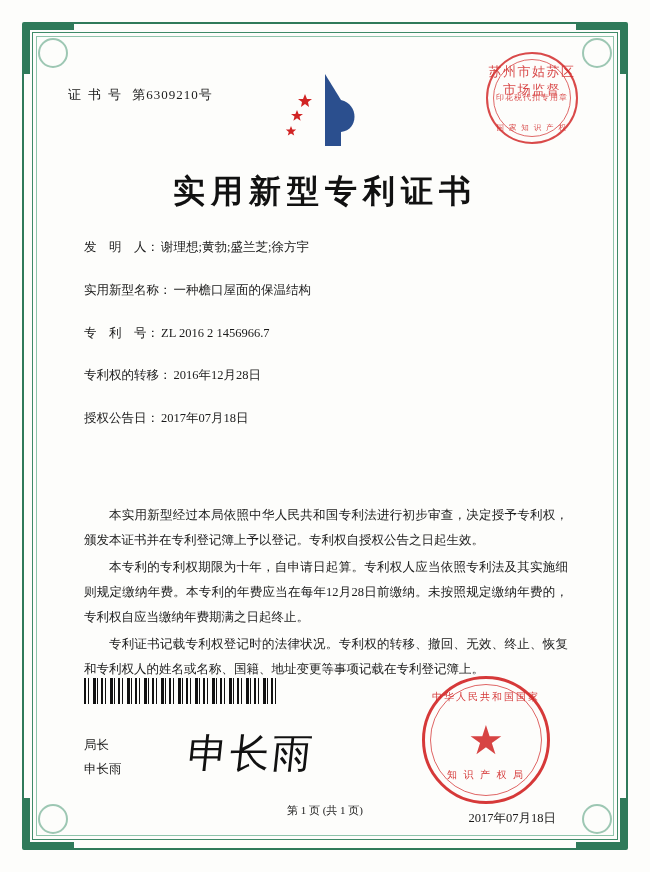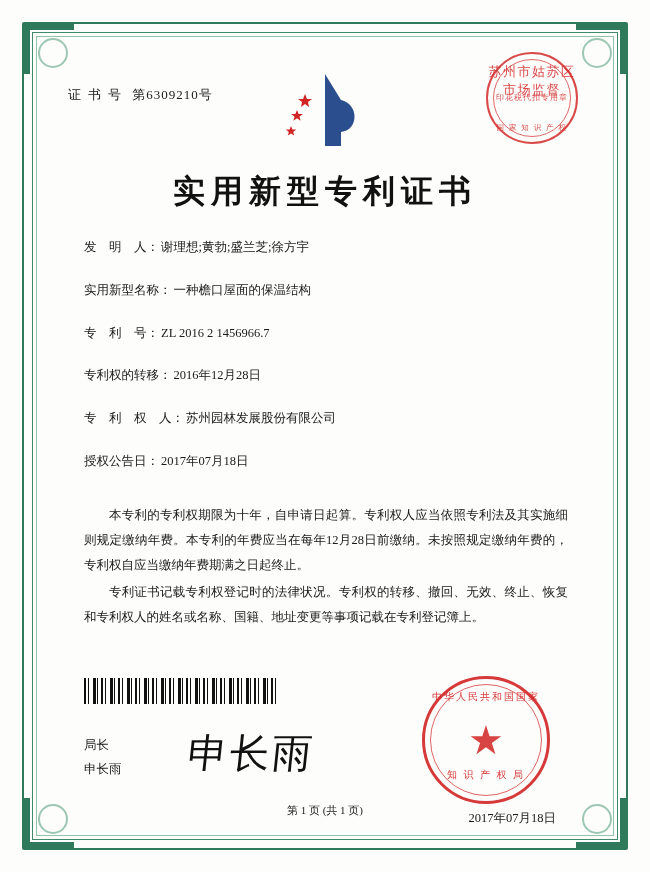--- a/index.html
+++ b/index.html
@@ -342,30 +342,27 @@
       </div>
       <div class="field">
         <span class="lbl">专　利　号：</span>
         <span class="val">ZL 2016 2 1456966.7</span>
       </div>
       <div class="field">
         <span class="lbl">专利权的转移：</span>
         <span class="val">2016年12月28日</span>
       </div>
       <div class="field">
-        <span class="lbl">专　利　权　人：</span>
-        <span class="val">苏州园林发展股份有限公司</span>
-      </div>
-      <div class="field">
         <span class="lbl">授权公告日：</span>
         <span class="val">2017年07月18日</span>
       </div>
     </div>
 
     <div class="paras">
+      <p class="para">本实用新型经过本局依照中华人民共和国专利法进行初步审查，决定授予专利权，颁发本证书并在专利登记簿上予以登记。专利权自授权公告之日起生效。</p>
       <p class="para">本专利的专利权期限为十年，自申请日起算。专利权人应当依照专利法及其实施细则规定缴纳年费。本专利的年费应当在每年12月28日前缴纳。未按照规定缴纳年费的，专利权自应当缴纳年费期满之日起终止。</p>
       <p class="para">专利证书记载专利权登记时的法律状况。专利权的转移、撤回、无效、终止、恢复和专利权人的姓名或名称、国籍、地址变更等事项记载在专利登记簿上。</p>
     </div>
 
     <div class="barcode"></div>
 
     <div class="sig-label">
       <div>局长</div>
       <div>申长雨</div>
     </div>

